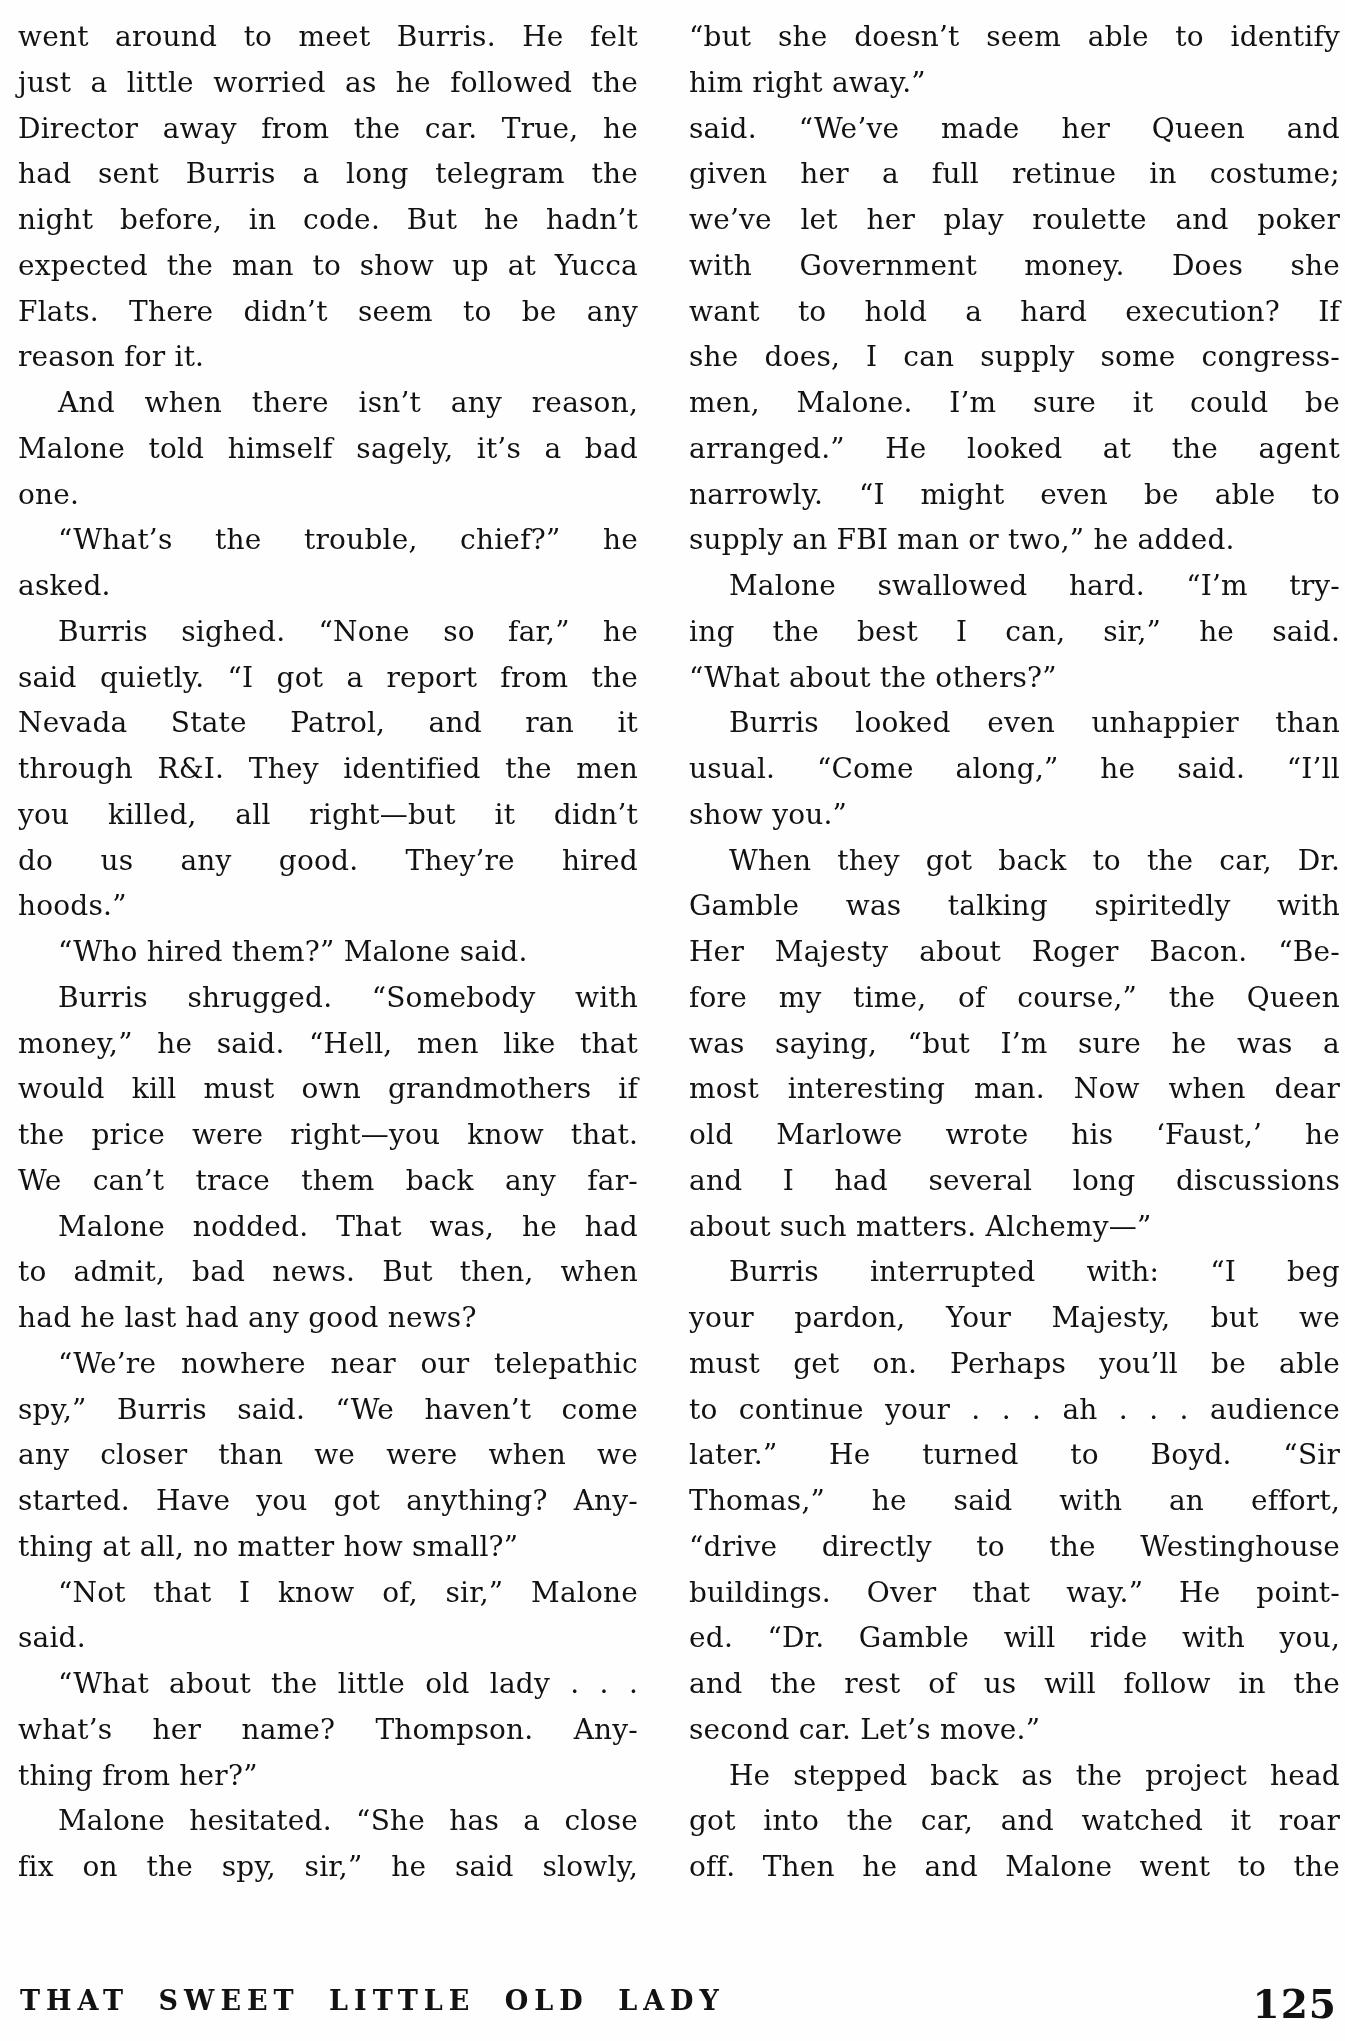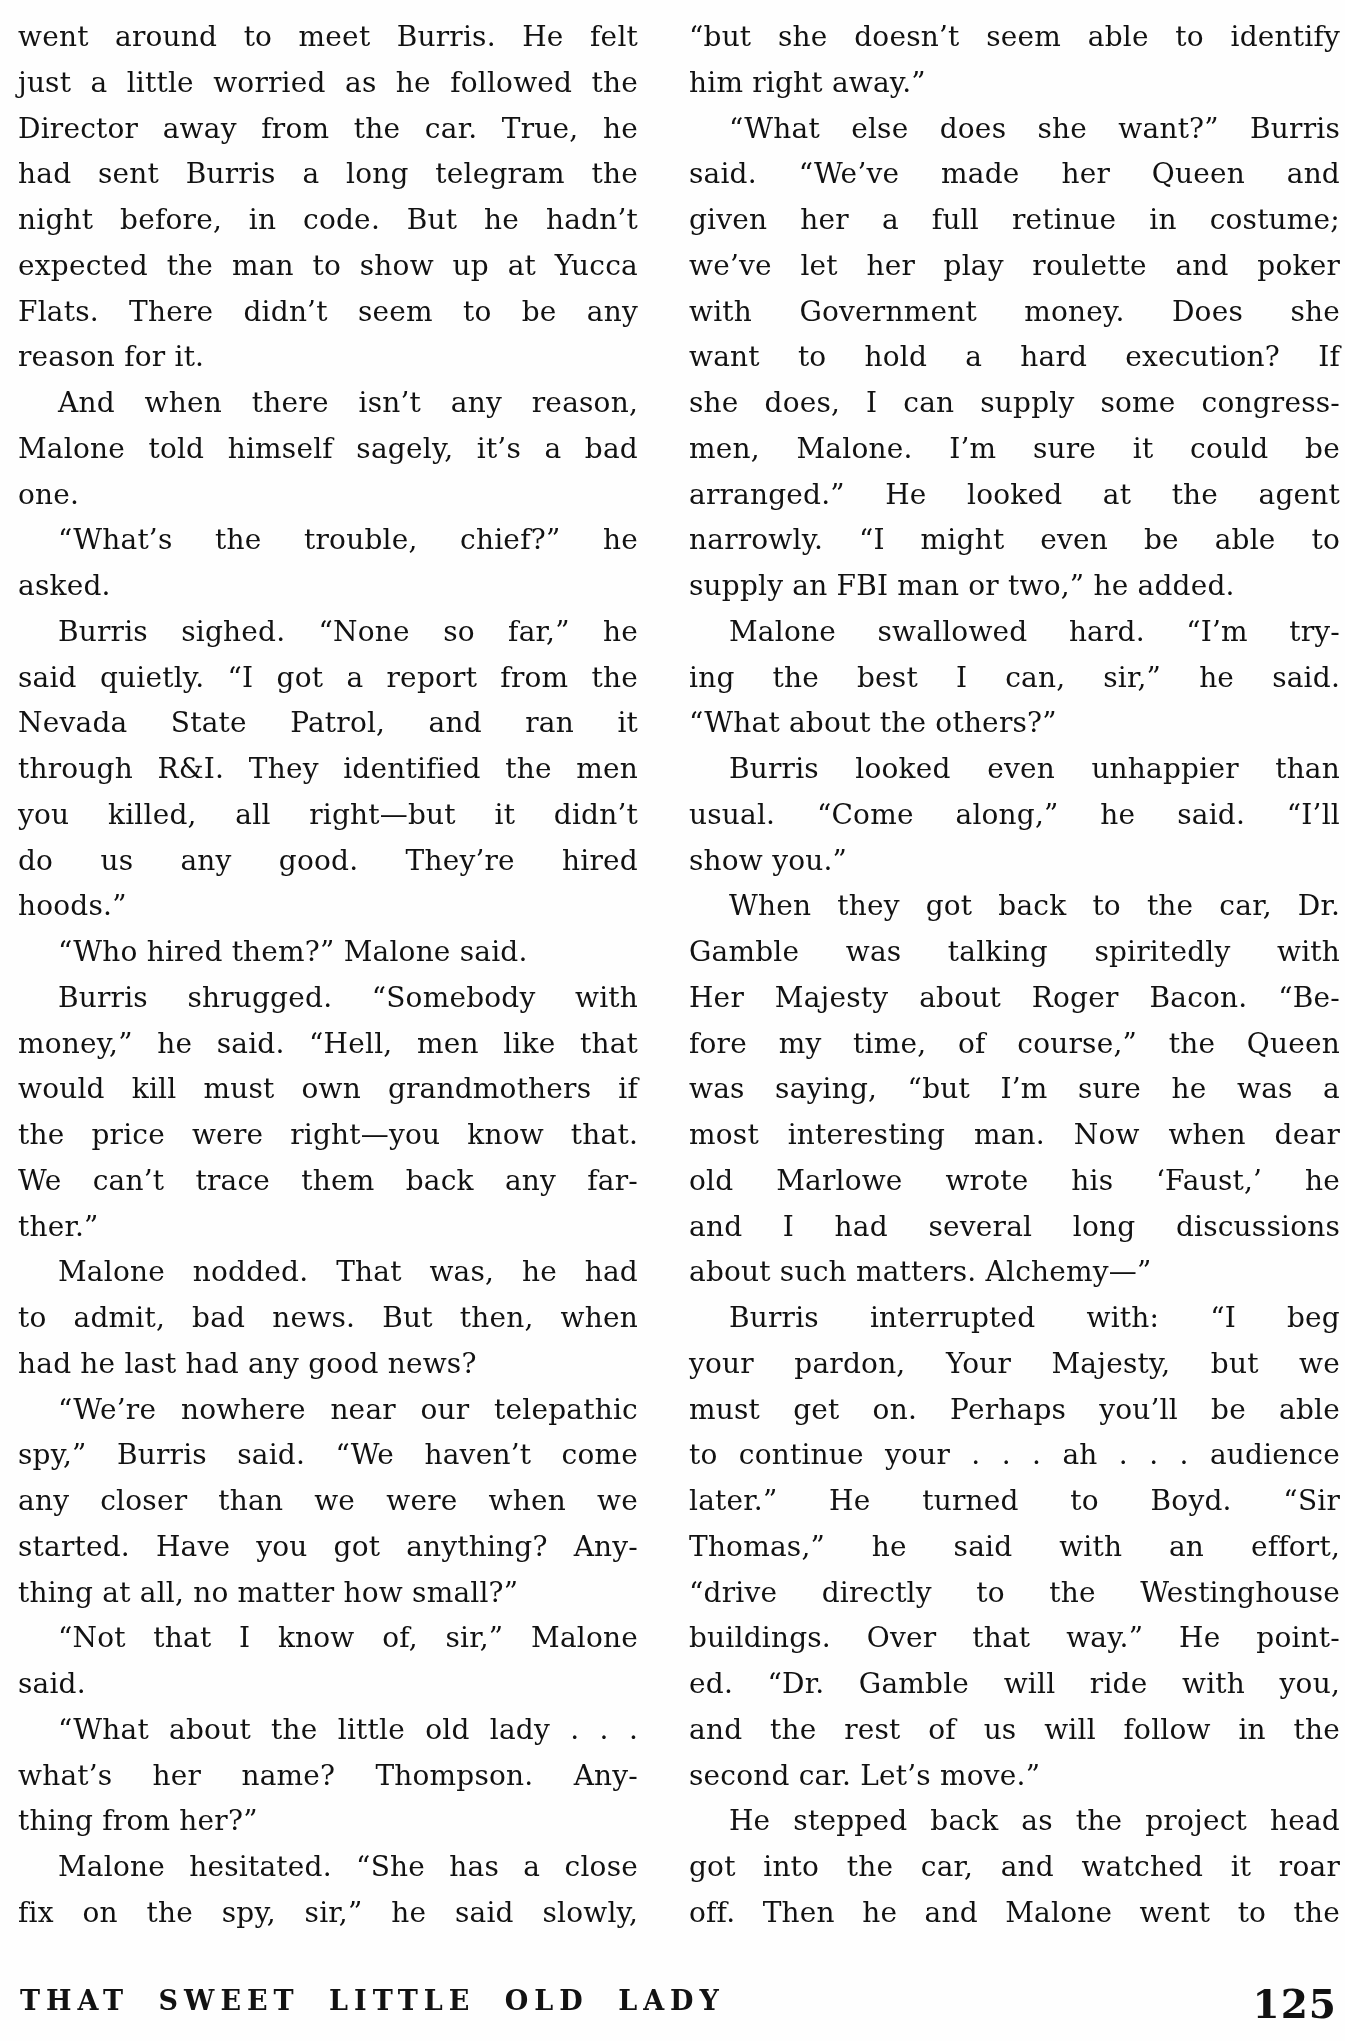--- a/index.html
+++ b/index.html
@@ -81,21 +81,20 @@
       </div>
       <div class="para">
         <div class="line indent pend">“Who hired them?” Malone said.</div>
       </div>
       <div class="para">
         <div class="line indent">Burris shrugged. “Somebody with</div>
         <div class="line">money,” he said. “Hell, men like that</div>
         <div class="line">would kill must own grandmothers if</div>
         <div class="line">the price were right—you know that.</div>
         <div class="line">We can’t trace them back any far-</div>
-        <div class="line pend">ther.”</div>
       </div>
       <div class="para">
         <div class="line indent">Malone nodded. That was, he had</div>
         <div class="line">to admit, bad news. But then, when</div>
         <div class="line pend">had he last had any good news?</div>
       </div>
       <div class="para">
         <div class="line indent">“We’re nowhere near our telepathic</div>
         <div class="line">spy,” Burris said. “We haven’t come</div>
         <div class="line">any closer than we were when we</div>
@@ -115,21 +114,20 @@
         <div class="line indent">Malone hesitated. “She has a close</div>
         <div class="line">fix on the spy, sir,” he said slowly,</div>
       </div>
     </div>
   <div class="text-col col-right">
       <div class="para">
         <div class="line">“but she doesn’t seem able to identify</div>
         <div class="line pend">him right away.”</div>
       </div>
       <div class="para">
-        <div class="line indent">“What else does she want?” Burris</div>
         <div class="line">said. “We’ve made her Queen and</div>
         <div class="line">given her a full retinue in costume;</div>
         <div class="line">we’ve let her play roulette and poker</div>
         <div class="line">with Government money. Does she</div>
         <div class="line">want to hold a hard execution? If</div>
         <div class="line">she does, I can supply some congress-</div>
         <div class="line">men, Malone. I’m sure it could be</div>
         <div class="line">arranged.” He looked at the agent</div>
         <div class="line">narrowly. “I might even be able to</div>
         <div class="line pend">supply an FBI man or two,” he added.</div>

